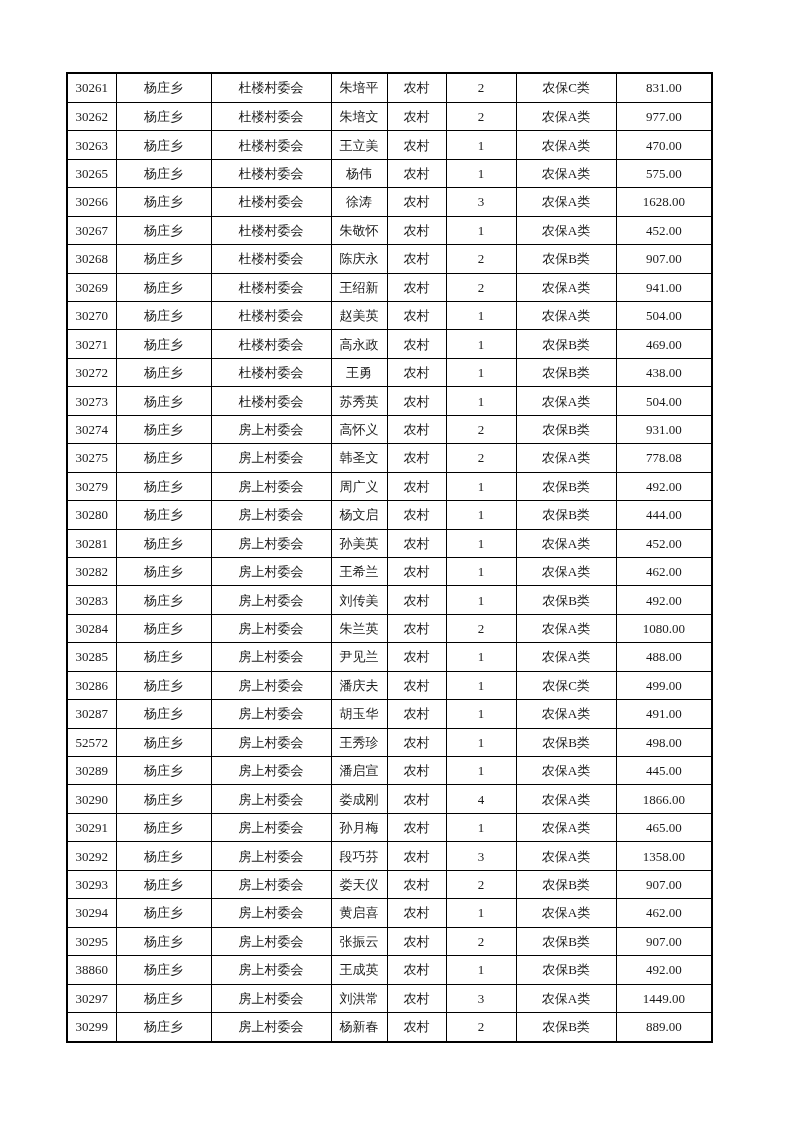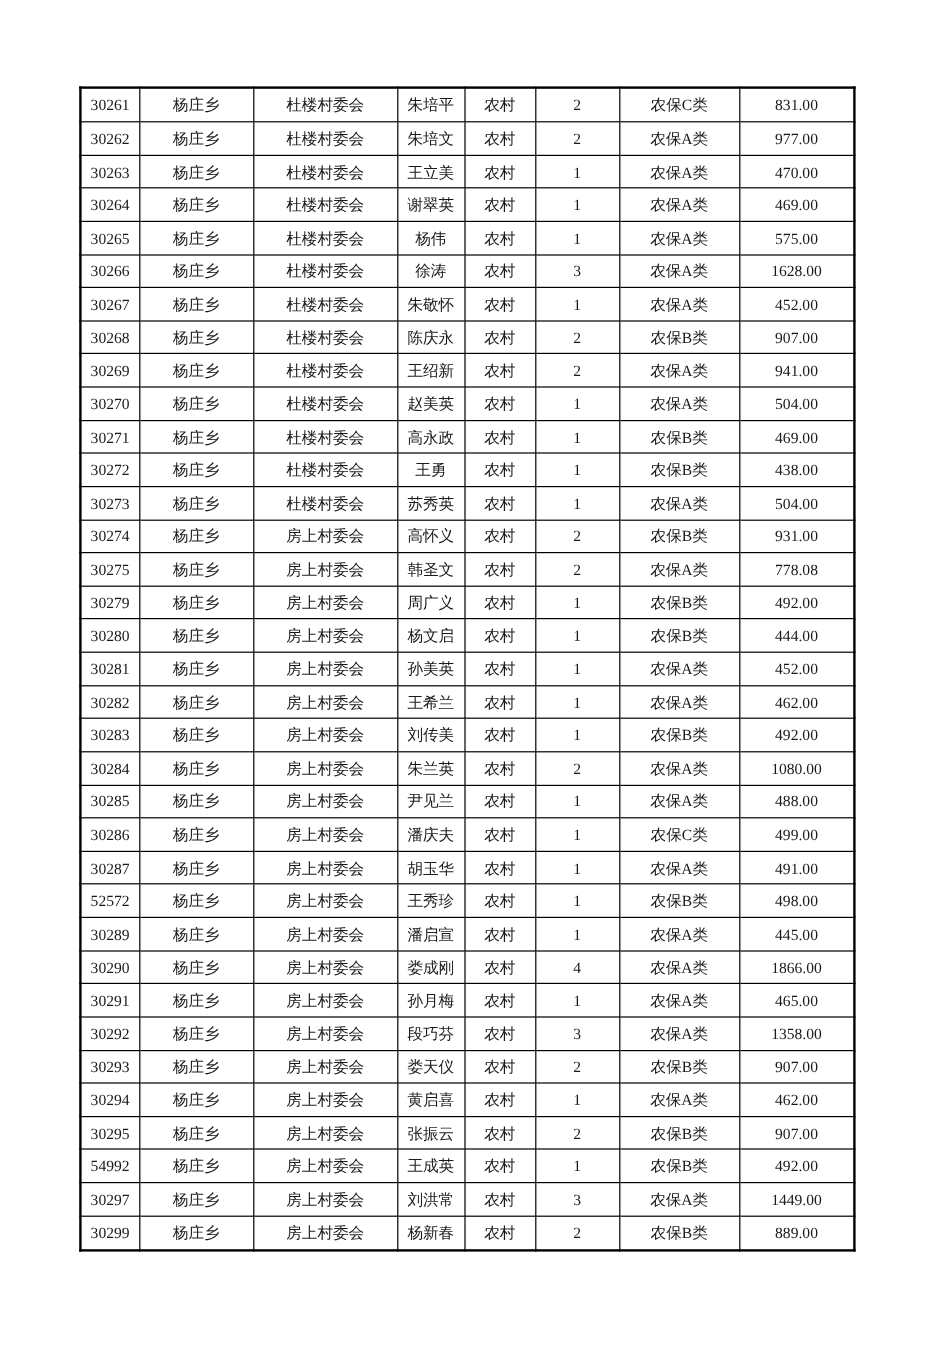--- a/index.html
+++ b/index.html
@@ -85,30 +85,20 @@
           <td>30263</td>
           <td>杨庄乡</td>
           <td>杜楼村委会</td>
           <td>王立美</td>
           <td>农村</td>
           <td>1</td>
           <td>农保A类</td>
           <td>470.00</td>
         </tr>
         <tr>
-          <td>30264</td>
-          <td>杨庄乡</td>
-          <td>杜楼村委会</td>
-          <td>谢翠英</td>
-          <td>农村</td>
-          <td>1</td>
-          <td>农保A类</td>
-          <td>469.00</td>
-        </tr>
-        <tr>
           <td>30265</td>
           <td>杨庄乡</td>
           <td>杜楼村委会</td>
           <td>杨伟</td>
           <td>农村</td>
           <td>1</td>
           <td>农保A类</td>
           <td>575.00</td>
         </tr>
         <tr>
@@ -375,21 +365,21 @@
           <td>30295</td>
           <td>杨庄乡</td>
           <td>房上村委会</td>
           <td>张振云</td>
           <td>农村</td>
           <td>2</td>
           <td>农保B类</td>
           <td>907.00</td>
         </tr>
         <tr>
-          <td>54992</td>
+          <td>38860</td>
           <td>杨庄乡</td>
           <td>房上村委会</td>
           <td>王成英</td>
           <td>农村</td>
           <td>1</td>
           <td>农保B类</td>
           <td>492.00</td>
         </tr>
         <tr>
           <td>30297</td>

